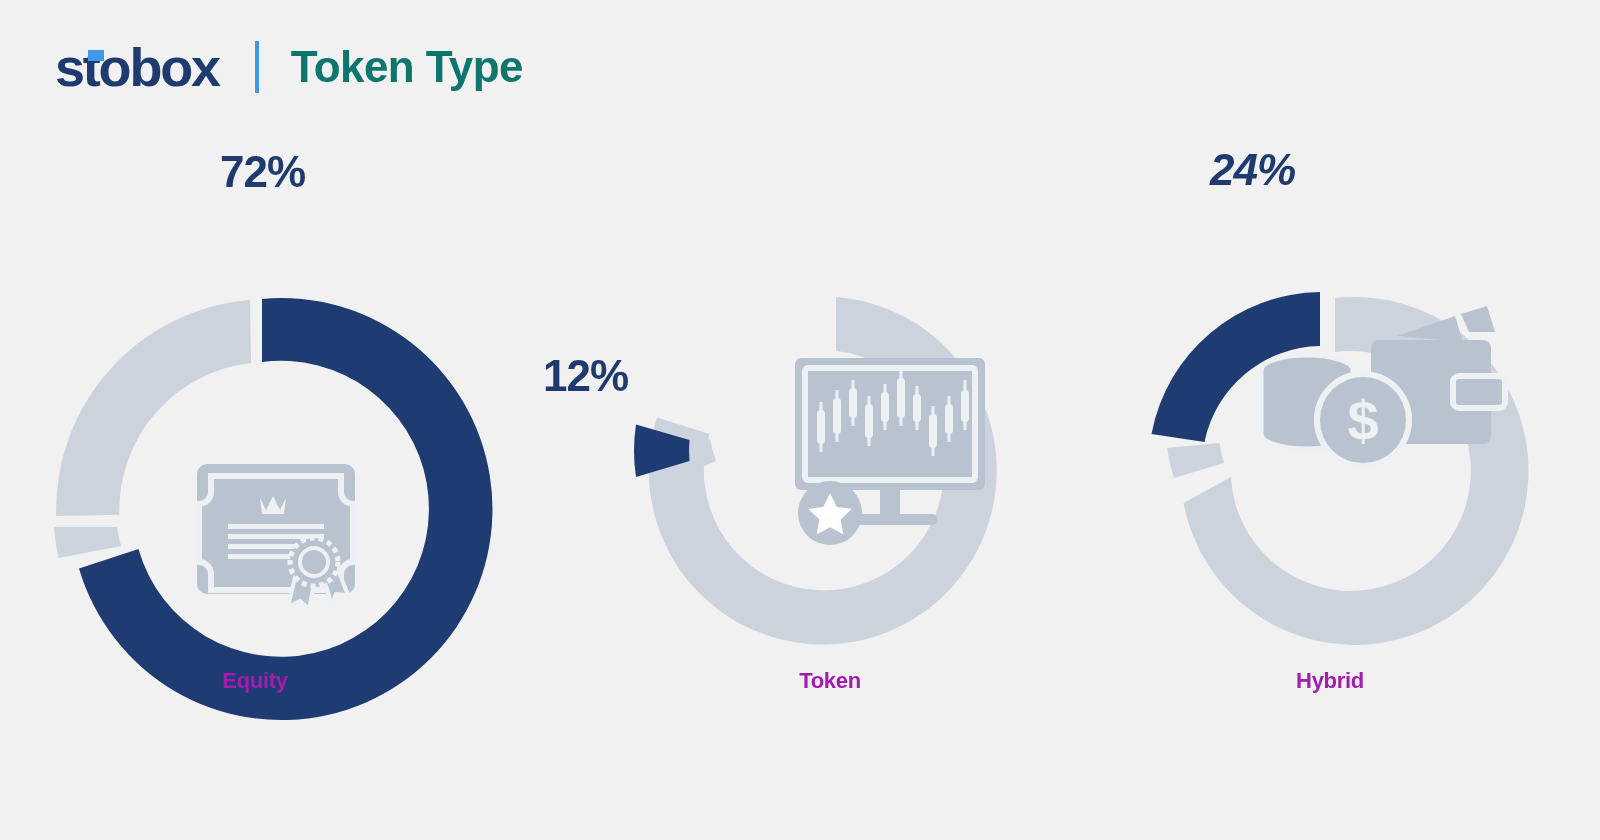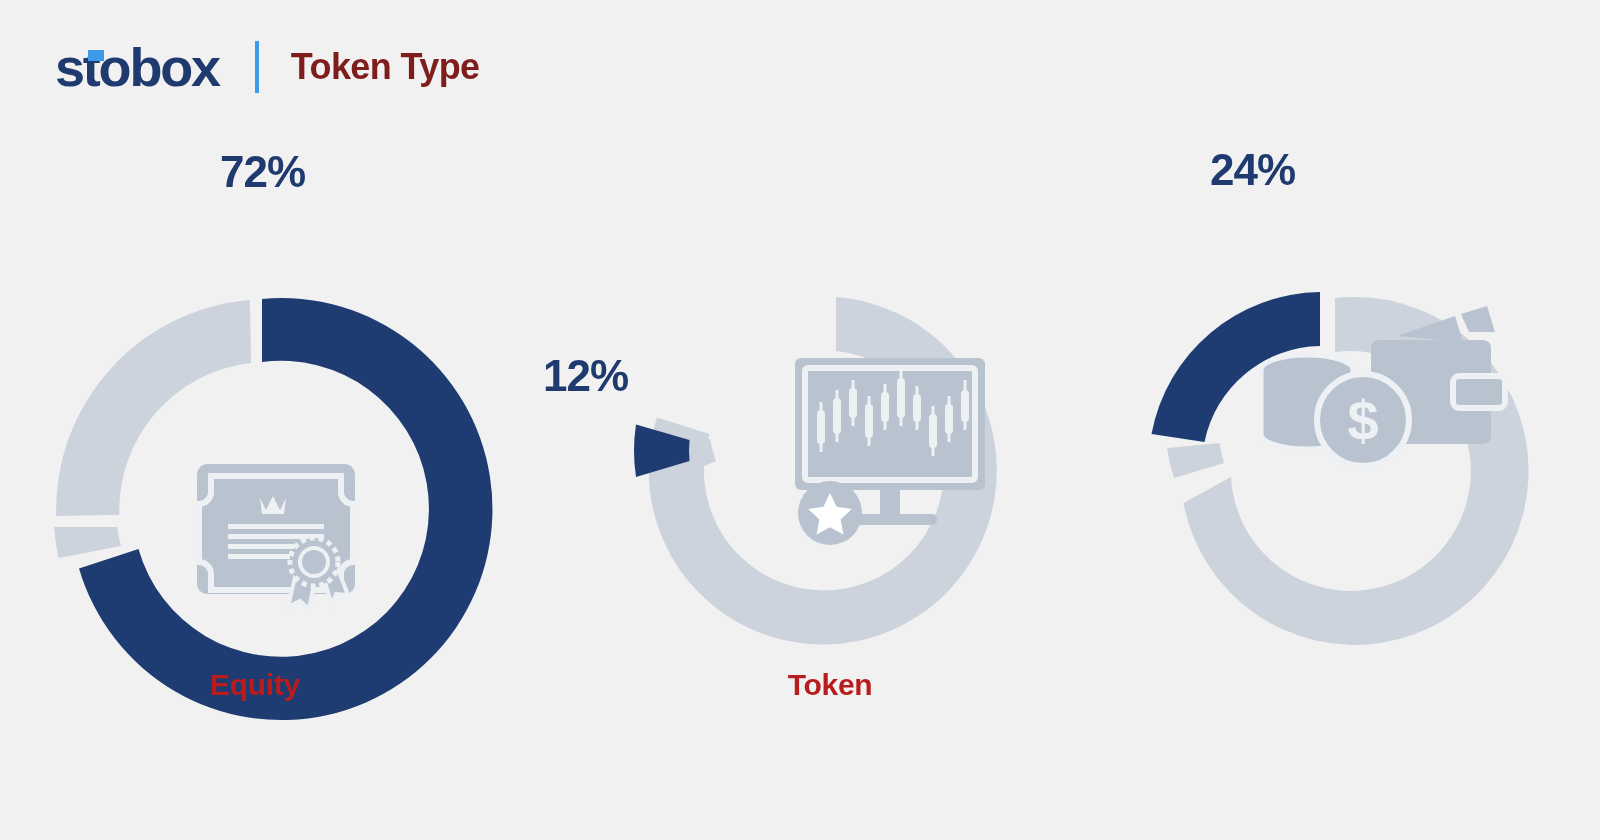--- a/index.html
+++ b/index.html
@@ -44,23 +44,23 @@
     background: #3d9ae8;
   }
   #header-divider {
     width: 4px;
     height: 52px;
     background: #3d9ae8;
     margin: 0 32px 0 36px;
     flex: none;
   }
   #header-title {
-    font-size: 36px;
-    font-weight: bold;
-    color: #7f1d1d;
+    font-size: 44px;
+    font-weight: bold;
+    color: #0f766e;
     letter-spacing: -0.6px;
     line-height: 1;
     white-space: nowrap;
   }
 
   
   #charts {
     position: absolute;
     left: 0;
     top: 118px;
@@ -95,23 +95,23 @@
     color: #1f3a6e;
     letter-spacing: -1px;
     line-height: 1;
     white-space: nowrap;
     text-align: center;
   }
   .cat-label {
     position: absolute;
     width: 470px;
     text-align: center;
-    font-size: 30px;
-    font-weight: bold;
-    color: #b91c1c;
+    font-size: 22px;
+    font-weight: bold;
+    color: #a21caf;
     letter-spacing: -0.3px;
     line-height: 1;
   }
 </style>
 </head>
 <body>
 
 <div id="header">
   <div id="brand-logo">
     <span>stobox</span>
@@ -244,17 +244,18 @@
             <path d="M166 252 v16 a46 15 0 0 0 92 0 v-16"></path>
             <path d="M166 268 v16 a46 15 0 0 0 92 0 v-16"></path>
             <path d="M166 284 v16 a46 15 0 0 0 92 0 v-16"></path>
             <path d="M166 300 v16 a46 15 0 0 0 92 0 v-16"></path>
           </g>
 
           <circle cx="268" cy="302" r="46" fill="#b9c3cf" stroke="#eef1f4" stroke-width="6"></circle>
           <text x="268" y="322" text-anchor="middle" font-family="Liberation Sans, sans-serif" font-size="56" font-weight="bold" fill="#eef1f4">$</text>
         </g>
       </svg>
-      <div class="pct-label" style="left:115px; top:30px;">24%</div>
+      <div class="pct-label" style="left:115px; top:30px;font-style:italic;">24%</div>
     </div>
+    <div class="cat-label" style="top:552px;">Hybrid</div>
   </div>
 
 </div>
 
 </body></html>

